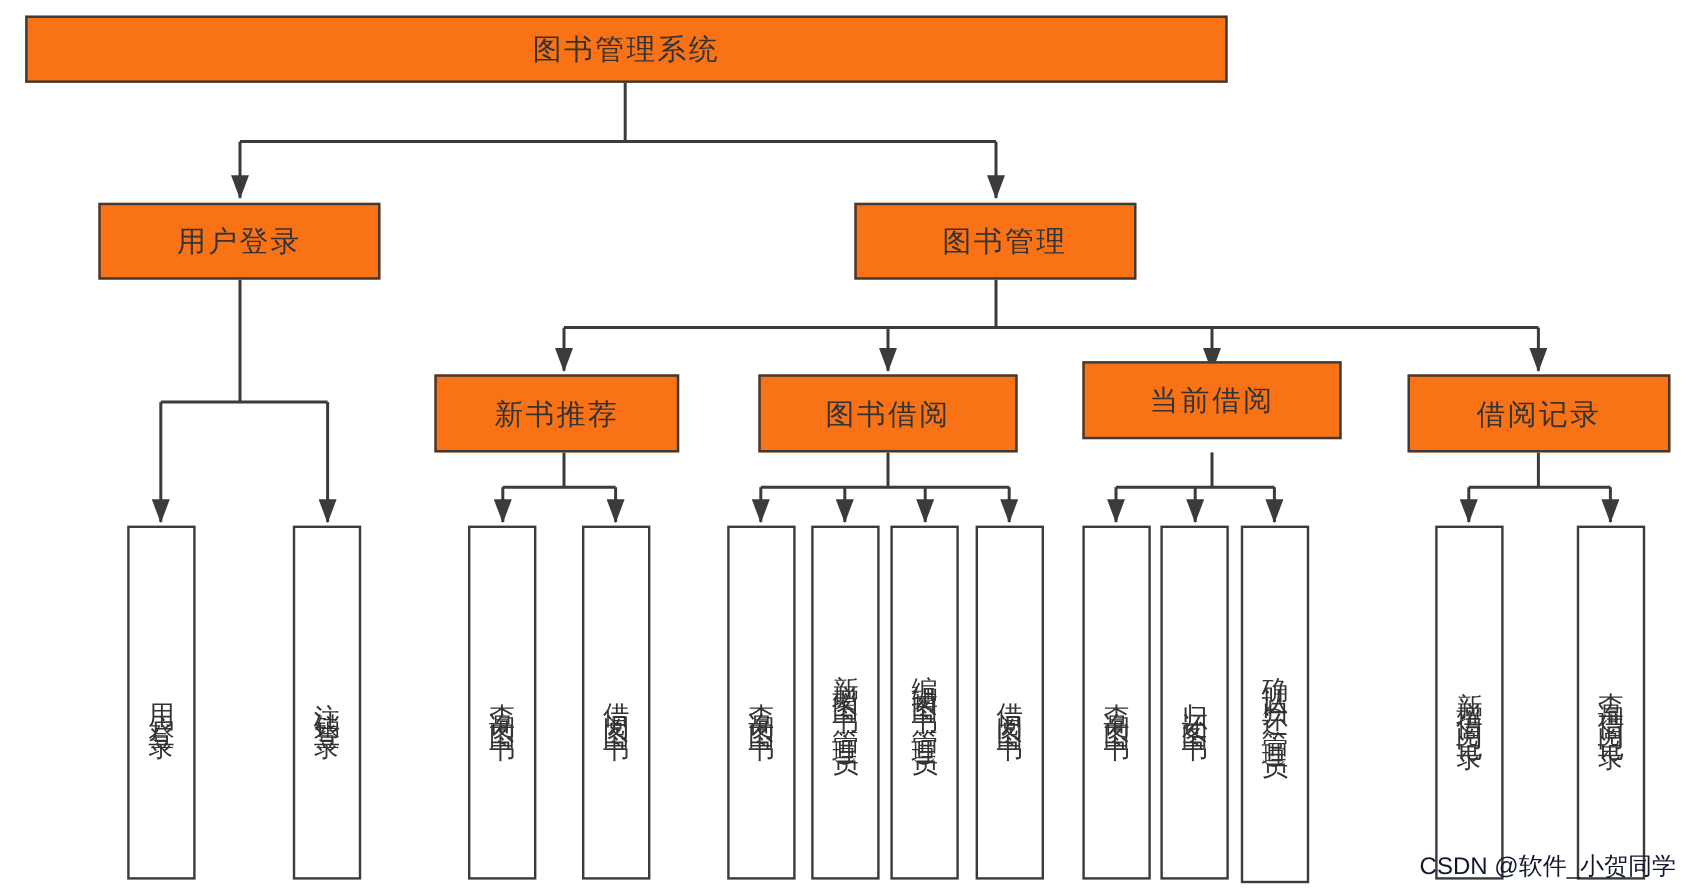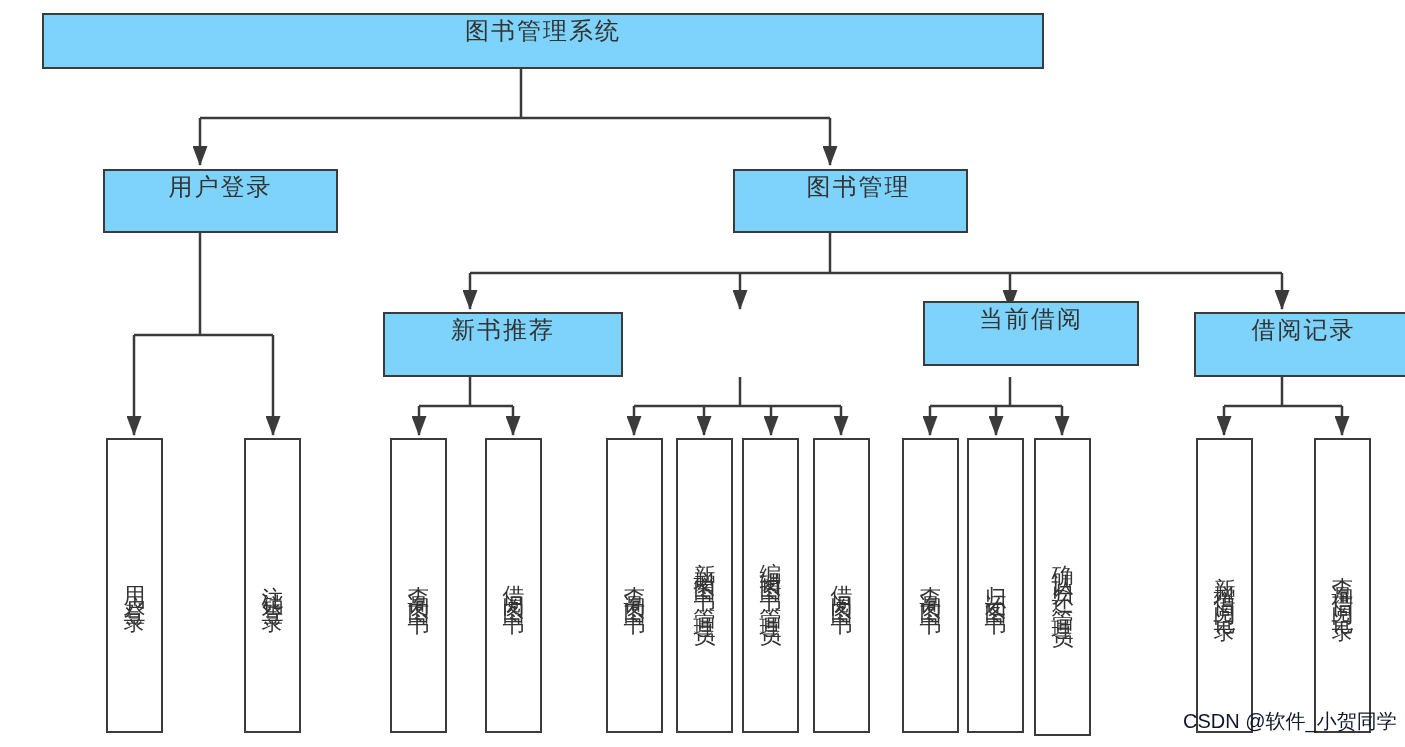--- a/index.html
+++ b/index.html
@@ -9,24 +9,23 @@
     background:#ffffff;
     font-family:"Liberation Sans", sans-serif;
     color:#333333;
     overflow:hidden;
   }
   svg.wires{position:absolute;left:0;top:0;z-index:1;}
   .node{
     position:absolute;
     box-sizing:border-box;
     border:2.5px solid #3b3b3b;
-    background:#7dd3fc;
-    display:flex;align-items:flex-start;justify-content:center;
+    background:#f97316;
+    display:flex;align-items:center;justify-content:center;
     z-index:2;
-    margin-left:21px;
   }
   .hlabel{
     font-size:24px;
     letter-spacing:2px;
     color:#333333;
     white-space:nowrap;
   }
   .vnode{
     position:absolute;
     box-sizing:border-box;
@@ -49,21 +48,21 @@
     left:1183px;top:708px;
     font-size:20px;
     color:#0f172a;
     z-index:5;
     white-space:nowrap;
   }
   
   .n-root{left:21px;top:13px;width:1002px;height:56px;}
   .n-user-login{left:82px;top:169px;width:235px;height:64px;}
   .n-book-mgmt{left:712px;top:169px;width:235px;height:64px;padding-left:16px;}
-  .n-new-books{left:362px;top:312px;width:240px;height:65px;}
+  .n-new-books{left:362px;top:312px;width:204px;height:65px;}
   .n-book-borrow{left:632px;top:312px;width:216px;height:65px;}
   .n-current-borrow{left:902px;top:301px;width:216px;height:65px;}
   .n-borrow-records{left:1173px;top:312px;width:219px;height:65px;}
   .v-ul-login{left:106px;}
   .v-ul-logout{left:244px;}
   .v-nb-query{left:390px;}
   .v-nb-borrow{left:485px;}
   .v-bb-query{left:606px;}
   .v-bb-add{left:676px;}
   .v-bb-edit{left:742px;}
@@ -136,20 +135,23 @@
   <div class="node n-user-login">
     <span class="hlabel">用户登录</span>
   </div>
   <div class="node n-book-mgmt">
     <span class="hlabel">图书管理</span>
   </div>
 
   <div class="node n-new-books">
     <span class="hlabel">新书推荐</span>
   </div>
+  <div class="node n-book-borrow">
+    <span class="hlabel">图书借阅</span>
+  </div>
   <div class="node n-current-borrow">
     <span class="hlabel">当前借阅</span>
   </div>
   <div class="node n-borrow-records">
     <span class="hlabel">借阅记录</span>
   </div>
 
   <div class="vnode v-ul-login">
     <span class="vlabel">用户登录</span>
   </div>

